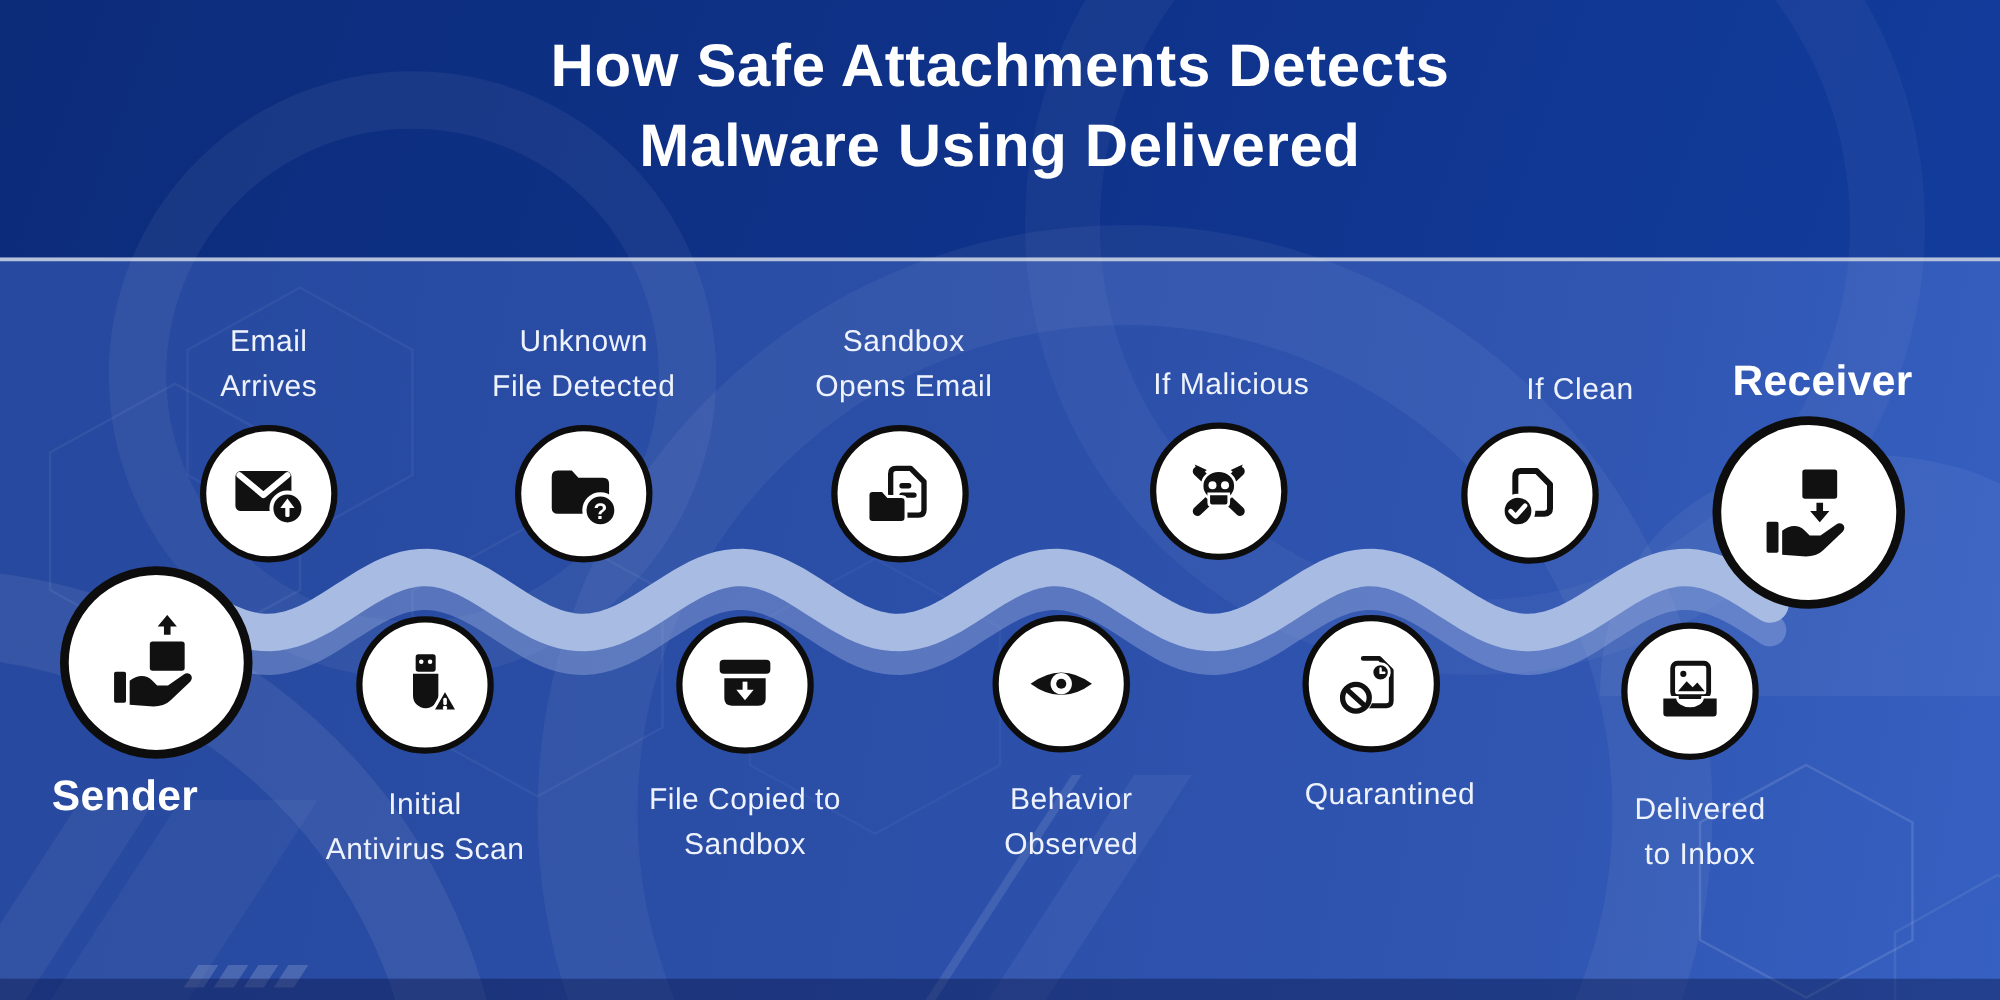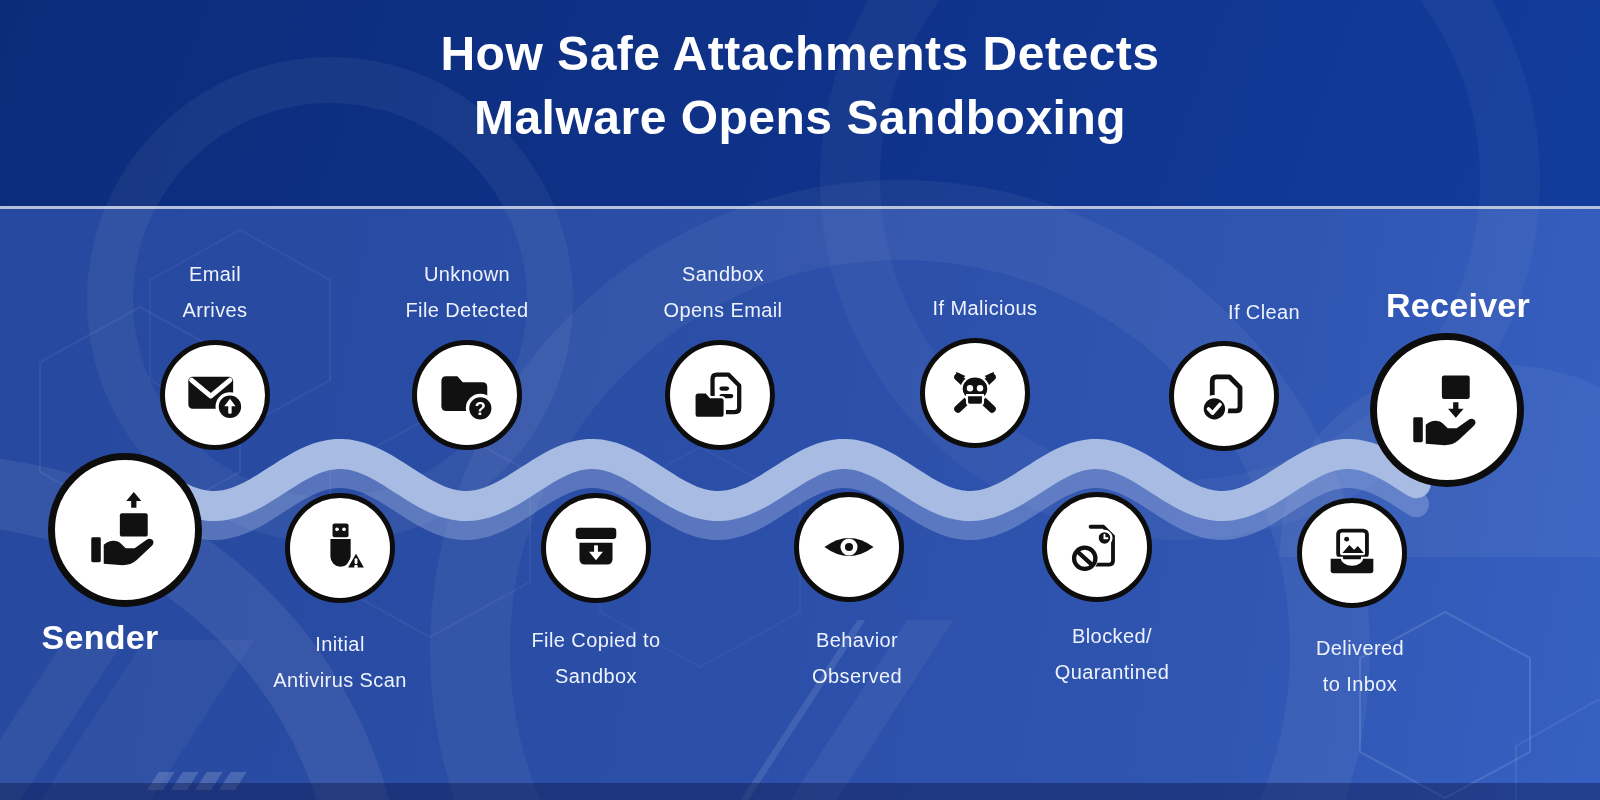--- a/index.html
+++ b/index.html
@@ -21,39 +21,39 @@
   .decor,.wave{position:absolute;left:0;top:0;width:1600px;height:800px;pointer-events:none;}
   .node{
     position:absolute;background:#ffffff;border:5px solid #0d0d0d;border-radius:50%;
     display:flex;align-items:center;justify-content:center;box-sizing:border-box;
     width:110px;height:110px;
   }
   .node.lg{width:154px;height:154px;border-width:7px;}
   .node svg{display:block;}
   .lbl{
     position:absolute;transform:translateX(-50%);text-align:center;white-space:nowrap;
-    color:#edf2fc;font-size:20px;line-height:36px;font-weight:300;letter-spacing:.4px;
+    color:#edf2fc;font-size:24px;line-height:36px;font-weight:300;letter-spacing:.4px;
   }
   .lbl.bold{font-weight:700;color:#ffffff;font-size:34px;line-height:38px;letter-spacing:.3px;}
 </style>
 </head>
 <body>
 
 <div class="canvas">
 
   <div class="header">
     <svg class="decor" width="1600" height="206" viewBox="0 0 1600 206">
       <polygon points="140,10 240,65 240,175 140,230 40,175 40,65" fill="none" stroke="rgba(255,255,255,0.06)" stroke-width="2"></polygon>
       <polygon points="430,120 530,175 530,285 430,340 330,285 330,175" fill="none" stroke="rgba(255,255,255,0.05)" stroke-width="2"></polygon>
       <polygon points="700,150 800,205 800,315 700,370 600,315 600,205" fill="none" stroke="rgba(255,255,255,0.04)" stroke-width="2"></polygon>
       <path d="M1280 260 C1280 60 1500 40 1600 90 L1600 260 Z" fill="rgba(255,255,255,0.05)"></path>
     </svg>
     <div class="title">
       <span>How Safe Attachments Detects</span><br>
-      <span>Malware Opens Sandboxing</span>
+      <span>Malware Using Delivered</span>
     </div>
   </div>
   <div class="divider"></div>
 
   <svg class="decor" viewBox="0 0 1600 800">
     <circle cx="900" cy="650" r="430" fill="none" stroke="rgba(255,255,255,0.05)" stroke-width="80"></circle>
     <circle cx="-60" cy="920" r="430" fill="none" stroke="rgba(255,255,255,0.07)" stroke-width="70"></circle>
     <circle cx="330" cy="300" r="220" fill="none" stroke="rgba(255,255,255,0.05)" stroke-width="46"></circle>
     <circle cx="1180" cy="180" r="330" fill="none" stroke="rgba(255,255,255,0.04)" stroke-width="60"></circle>
     <polygon points="1445,612 1530,658 1530,752 1445,798 1360,752 1360,658" fill="none" stroke="rgba(255,255,255,0.12)" stroke-width="2"></polygon>
@@ -223,21 +223,20 @@
   <div class="lbl" style="left:985px;top:290px;">
     <div>If Malicious</div>
   </div>
 
   <div class="lbl" style="left:857px;top:622px;">
     <div>Behavior</div>
     <div>Observed</div>
   </div>
 
   <div class="lbl" style="left:1112px;top:618px;">
-    <div>Blocked/</div>
     <div>Quarantined</div>
   </div>
 
   <div class="lbl" style="left:1240px;top:294px;margin-left:24px;">
     <div>If Clean</div>
   </div>
 
   <div class="lbl bold" style="left:1458px;top:286px;">
     <span>Receiver</span>
   </div>

